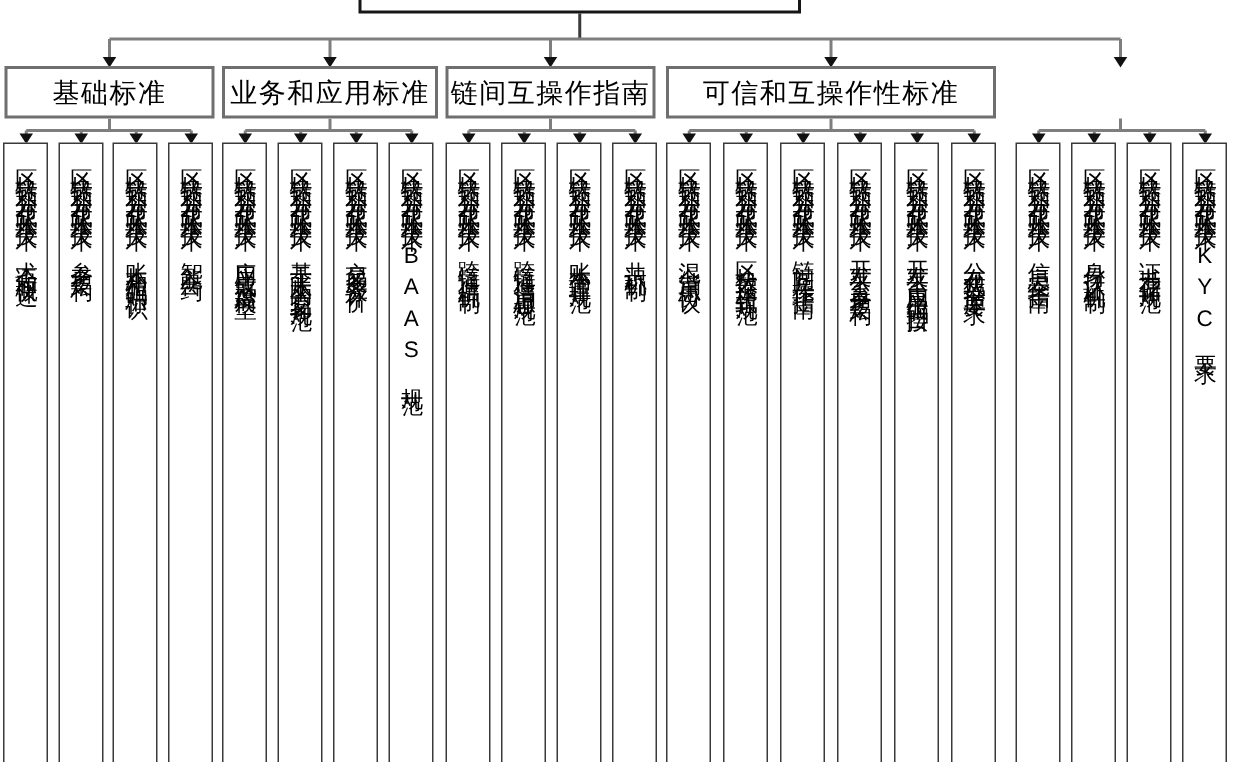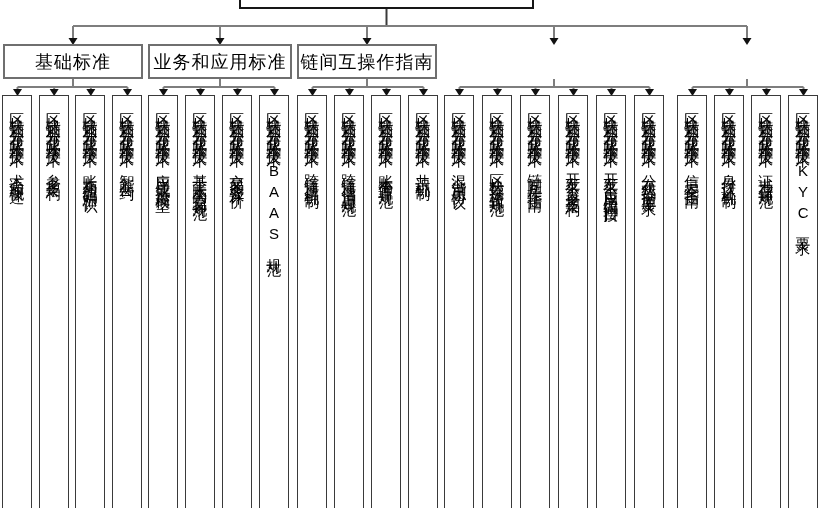--- a/index.html
+++ b/index.html
@@ -143,20 +143,23 @@
     </div>
     <div class="col" style="left: 334px;">
       <div class="vtext"><span class="prefix">区块链和分布式账本技术</span><span class="topic">跨链通信消息规范</span></div>
     </div>
     <div class="col" style="left: 371px;">
       <div class="vtext"><span class="prefix">区块链和分布式账本技术</span><span class="topic">账本管理规范</span></div>
     </div>
     <div class="col" style="left: 408px;">
       <div class="vtext"><span class="prefix">区块链和分布式账本技术</span><span class="topic">共识机制</span></div>
     </div>
+    <div class="cat" style="left: 444px; width: 216px;">
+      <span>可信和互操作性标准</span>
+    </div>
     <div class="col" style="left: 444px;">
       <div class="vtext"><span class="prefix">区块链和分布式账本技术</span><span class="topic">混合消息协议</span></div>
     </div>
     <div class="col" style="left: 482px;">
       <div class="vtext"><span class="prefix">区块链和分布式账本技术</span><span class="topic">区块数据格式规范</span></div>
     </div>
     <div class="col" style="left: 520px;">
       <div class="vtext"><span class="prefix">区块链和分布式账本技术</span><span class="topic">链间互操作指南</span></div>
     </div>
     <div class="col" style="left: 558px;">

